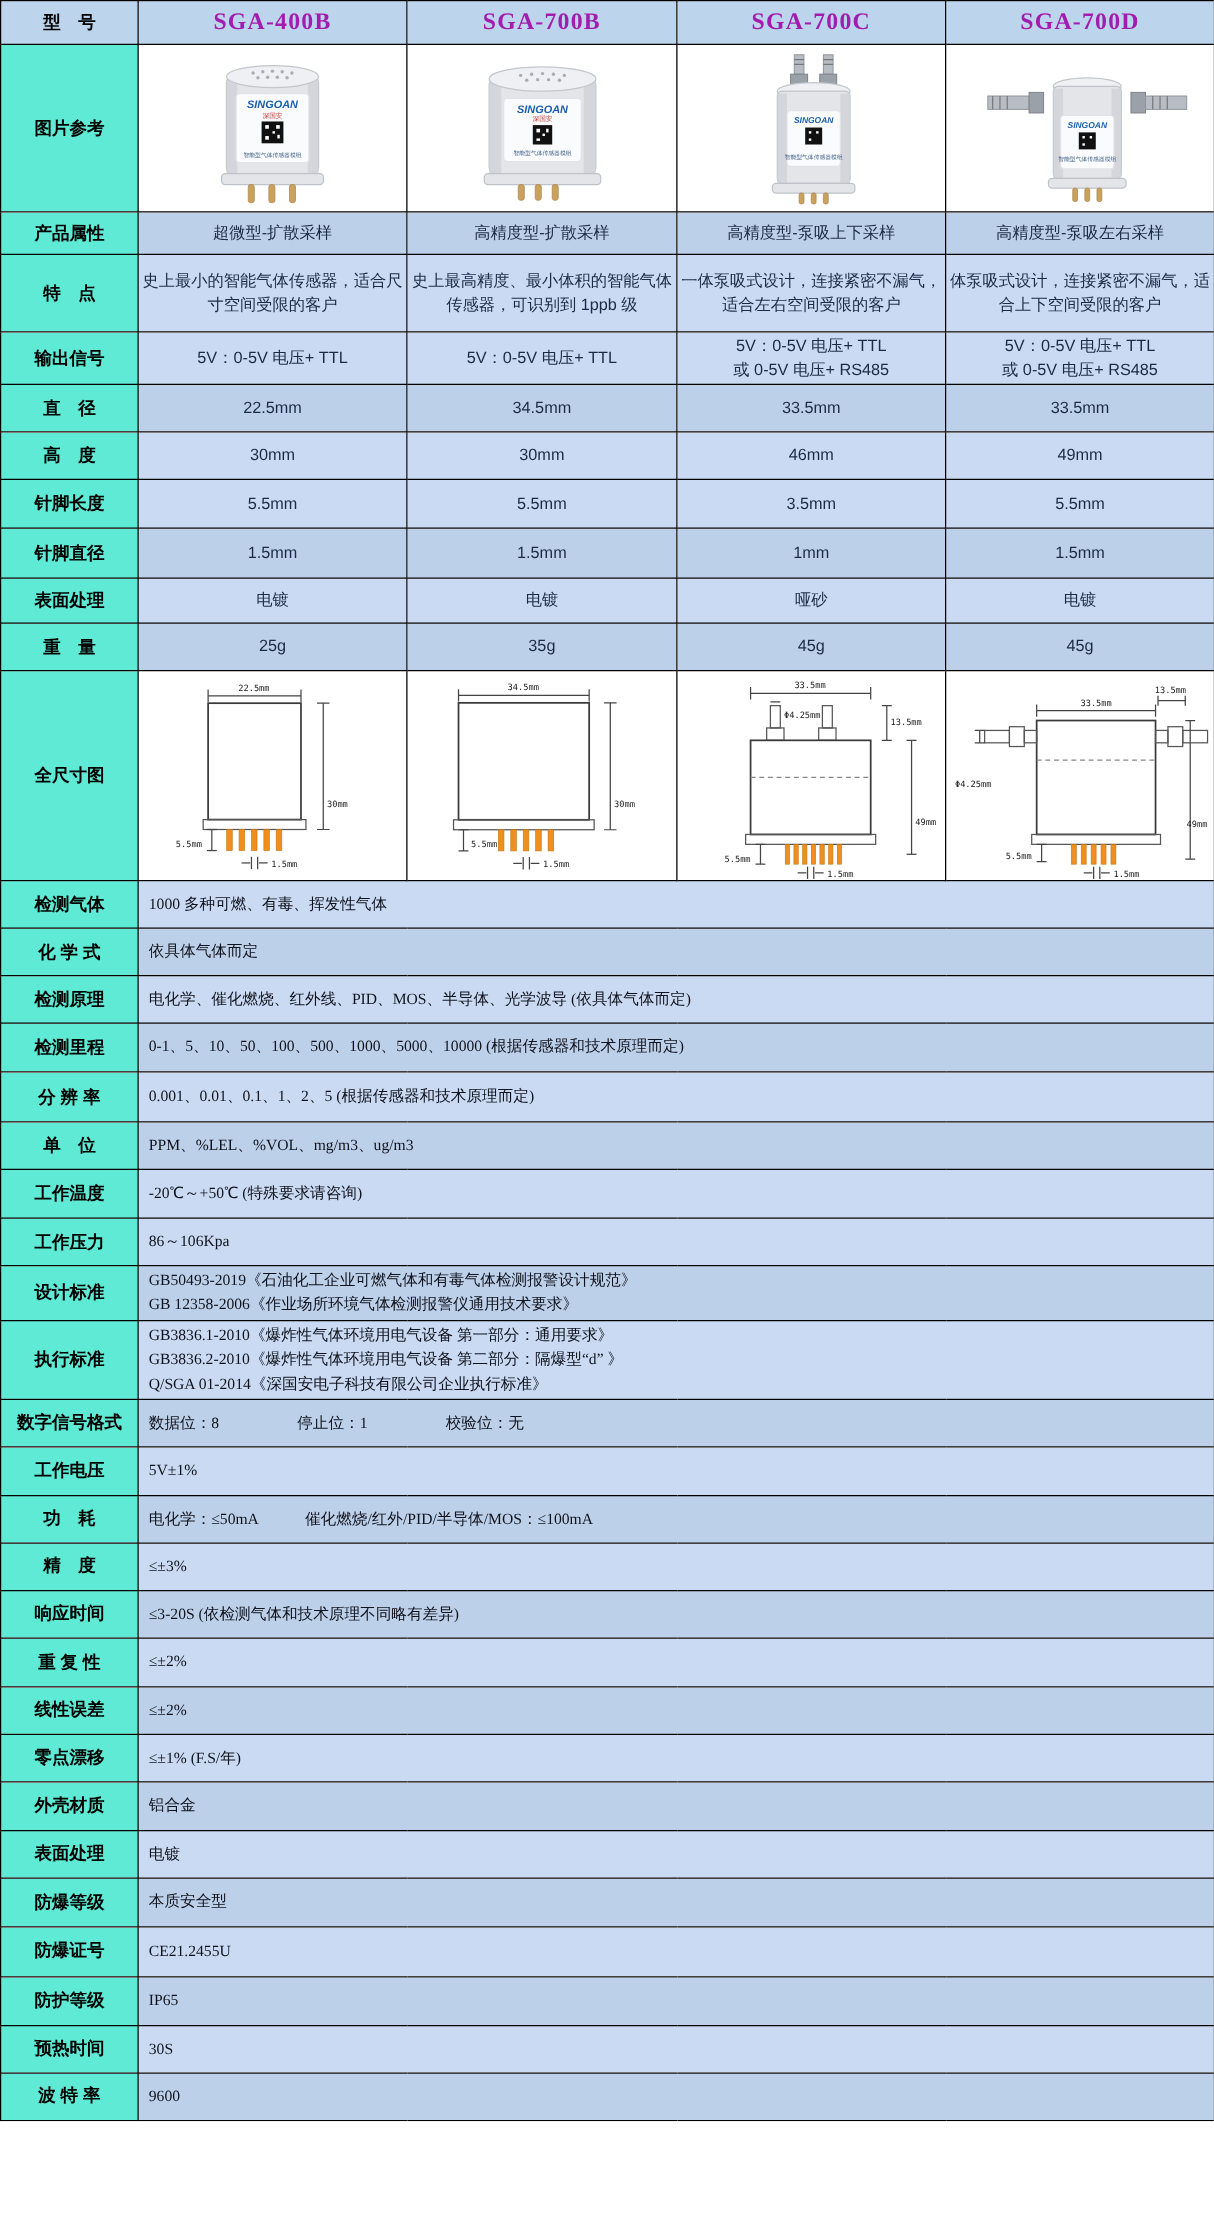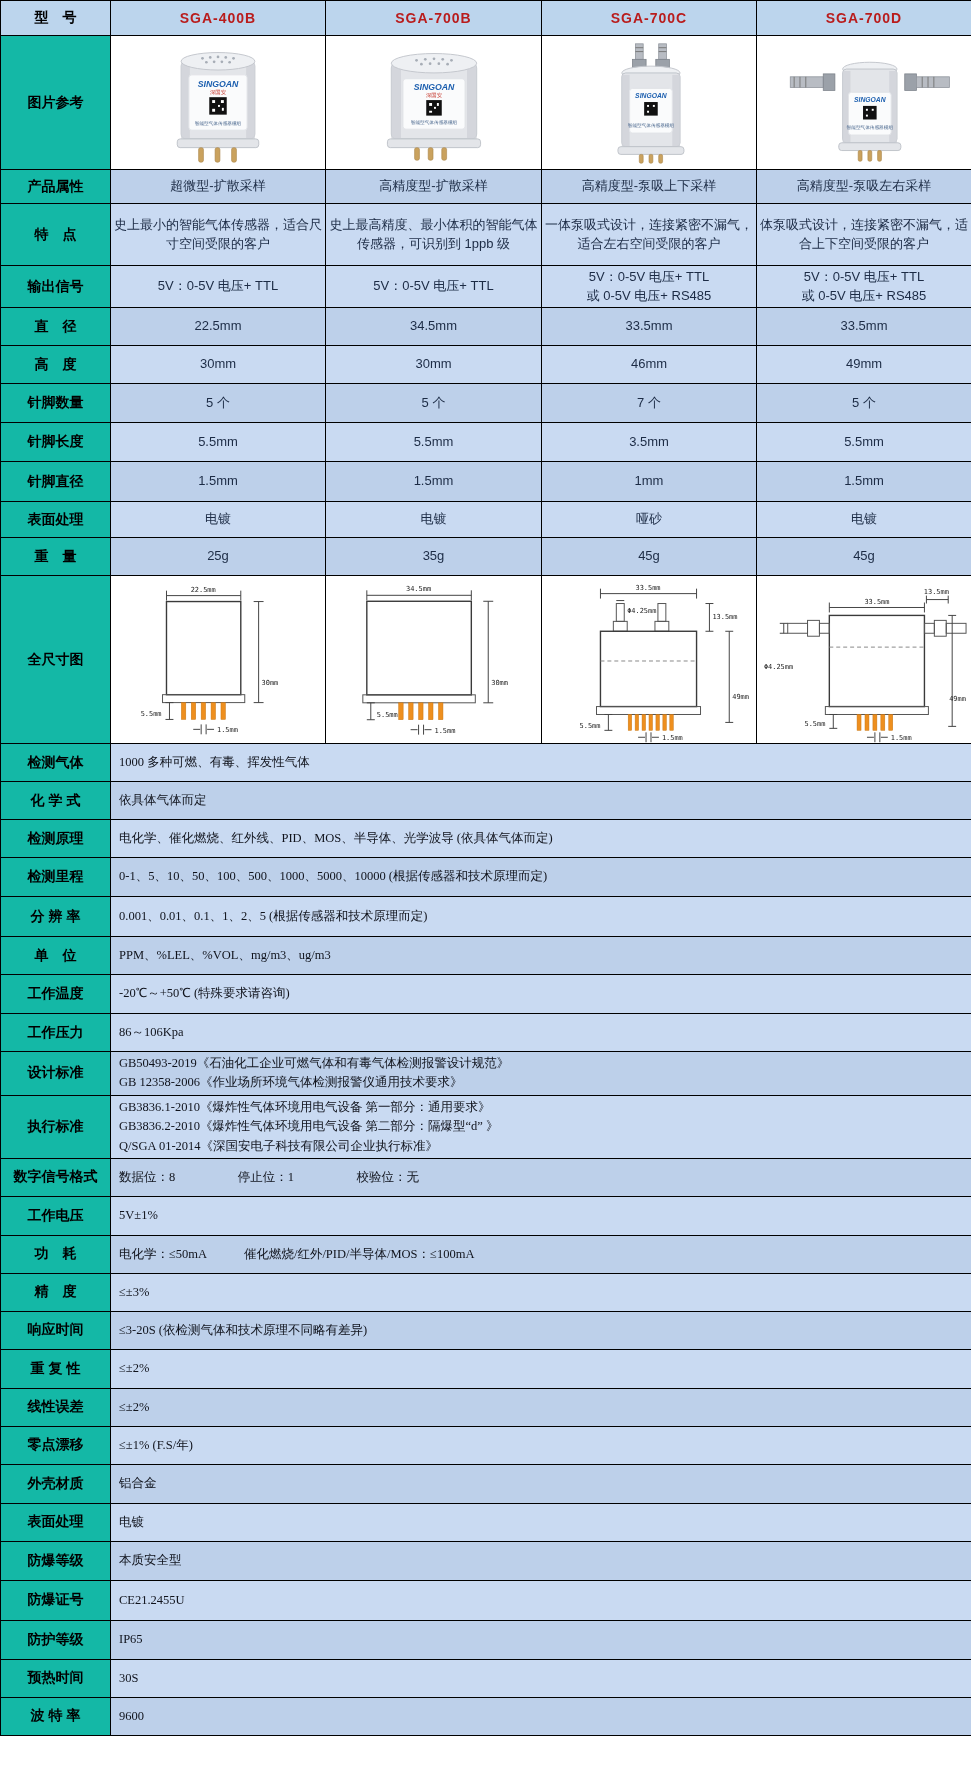--- a/index.html
+++ b/index.html
@@ -1,21 +1,21 @@
 <!DOCTYPE html>
 <html><head>
 <meta charset="utf-8">
 <style>
   html,body{margin:0;padding:0;background:#fff;font-family:"Liberation Sans",sans-serif;}
   #wrap{width:971px;}
   table{border-collapse:collapse;table-layout:fixed;width:971px;}
   th,td{border:1px solid #000;padding:1px 3px;overflow:hidden;vertical-align:middle;}
-  th.lbl{background:#14b8a6;font-weight:bold;font-size:14px;color:#000;text-align:center;}
+  th.lbl{background:#5eead4;font-weight:bold;font-size:14px;color:#000;text-align:center;}
   tr.hdr th{background:#BCD5ED;text-align:center;}
-  th.model{font-family:Liberation Sans, sans-serif;font-size:14px;font-weight:bold;letter-spacing:1px;color:#b91c1c;background:#BCD5ED;}
+  th.model{font-family:Liberation Serif, serif;font-size:19px;font-weight:bold;letter-spacing:1px;color:#a21caf;background:#BCD5ED;}
   td.val{text-align:center;font-size:13px;color:#1c2b45;white-space:pre-line;line-height:1.45;}
   tr.ra td{background:#C9DAF2;}
   tr.rb td{background:#BDD0EA;}
   tr.photo td,tr.size td{background:#fff;padding:0;}
   td.fw{text-align:left;font-size:12.5px;color:#10131c;padding:2px 8px;white-space:pre-wrap;
         font-family:"Liberation Serif",serif;line-height:1.55;}
   .photo-box{width:100%;height:100%;display:flex;align-items:center;justify-content:flex-start;}
   svg{display:block;margin:0 auto;}
   .dim{stroke:#444;stroke-width:1;fill:none;}
   .dimtxt{font-size:8px;fill:#222;font-family:"DejaVu Sans Mono",monospace;}
@@ -235,27 +235,20 @@
   <td class="val">34.5mm</td>
   <td class="val">33.5mm</td>
   <td class="val">33.5mm</td>
 </tr>
 <tr class="ra" style="height:38px">
   <th class="lbl">高　度</th>
   <td class="val">30mm</td>
   <td class="val">30mm</td>
   <td class="val">46mm</td>
   <td class="val">49mm</td>
-</tr>
-<tr class="rb" style="height:39px">
-  <th class="lbl">针脚数量</th>
-  <td class="val">5 个</td>
-  <td class="val">5 个</td>
-  <td class="val">7 个</td>
-  <td class="val">5 个</td>
 </tr>
 <tr class="ra" style="height:39px">
   <th class="lbl">针脚长度</th>
   <td class="val">5.5mm</td>
   <td class="val">5.5mm</td>
   <td class="val">3.5mm</td>
   <td class="val">5.5mm</td>
 </tr>
 <tr class="rb" style="height:40px">
   <th class="lbl">针脚直径</th>

